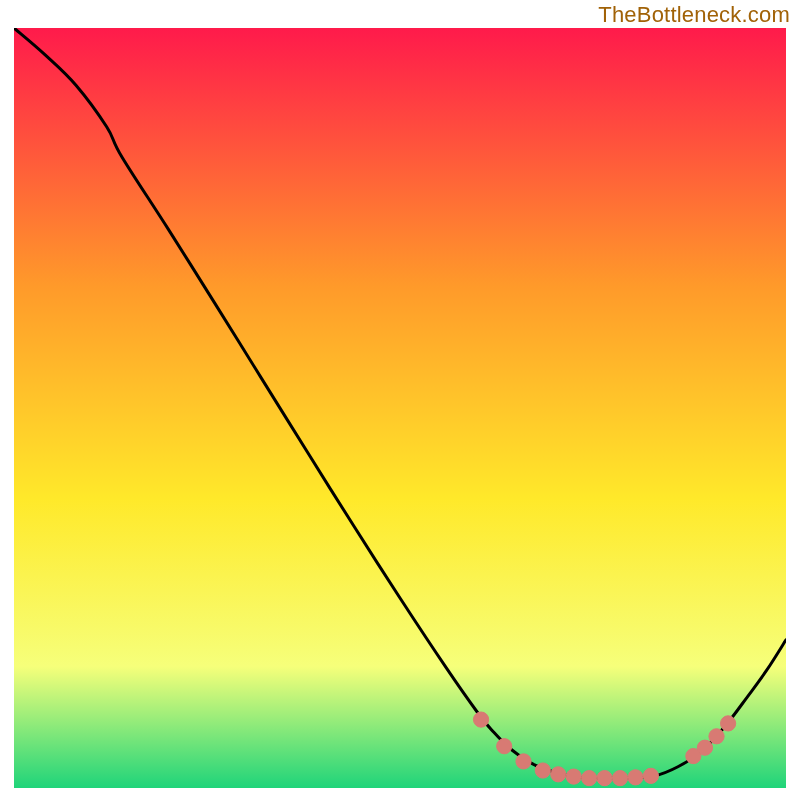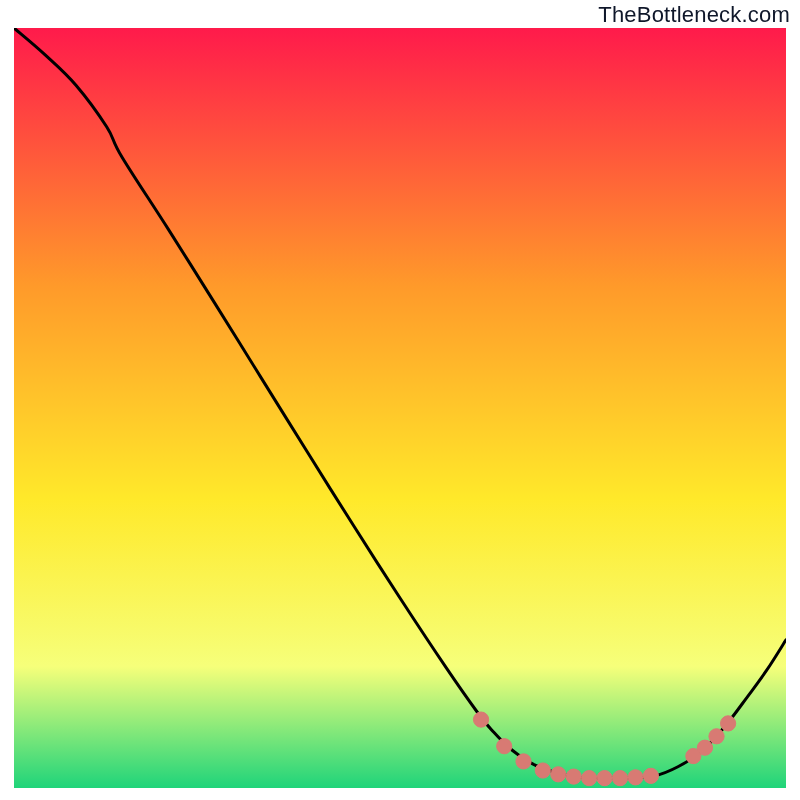--- a/index.html
+++ b/index.html
@@ -8,21 +8,21 @@
     position: relative;
     width: 800px;
     height: 800px;
   }
   .attribution {
     position: absolute;
     top: 2px;
     right: 10px;
     font-family: Arial, Helvetica, sans-serif;
     font-size: 22px;
-    color: #0f172a;
+    color: #a16207;
     letter-spacing: 0.2px;
   }
   .plot-wrap {
     position: absolute;
     left: 14px;
     top: 28px;
     width: 772px;
     height: 760px;
   }
   svg { display: block; }

